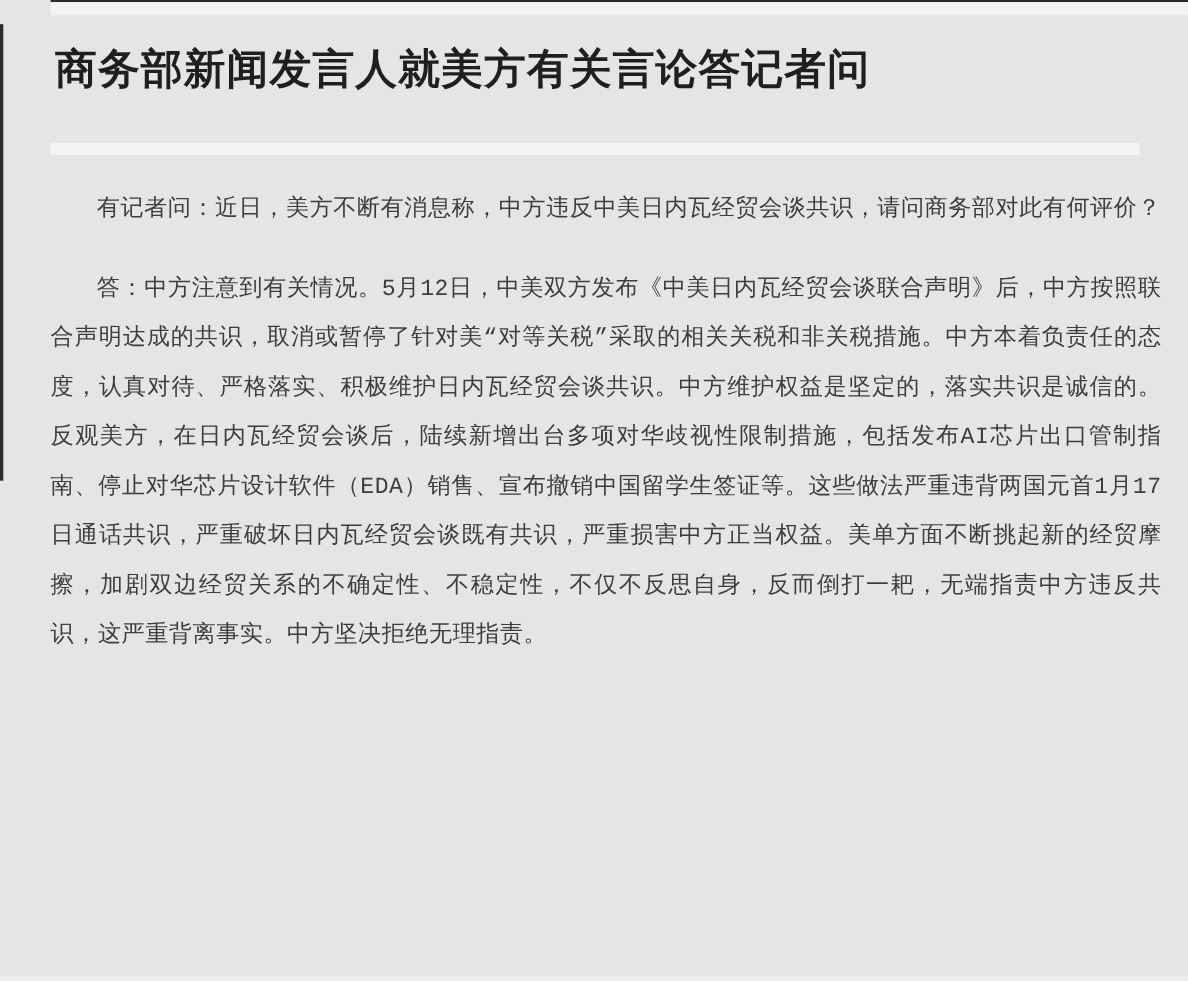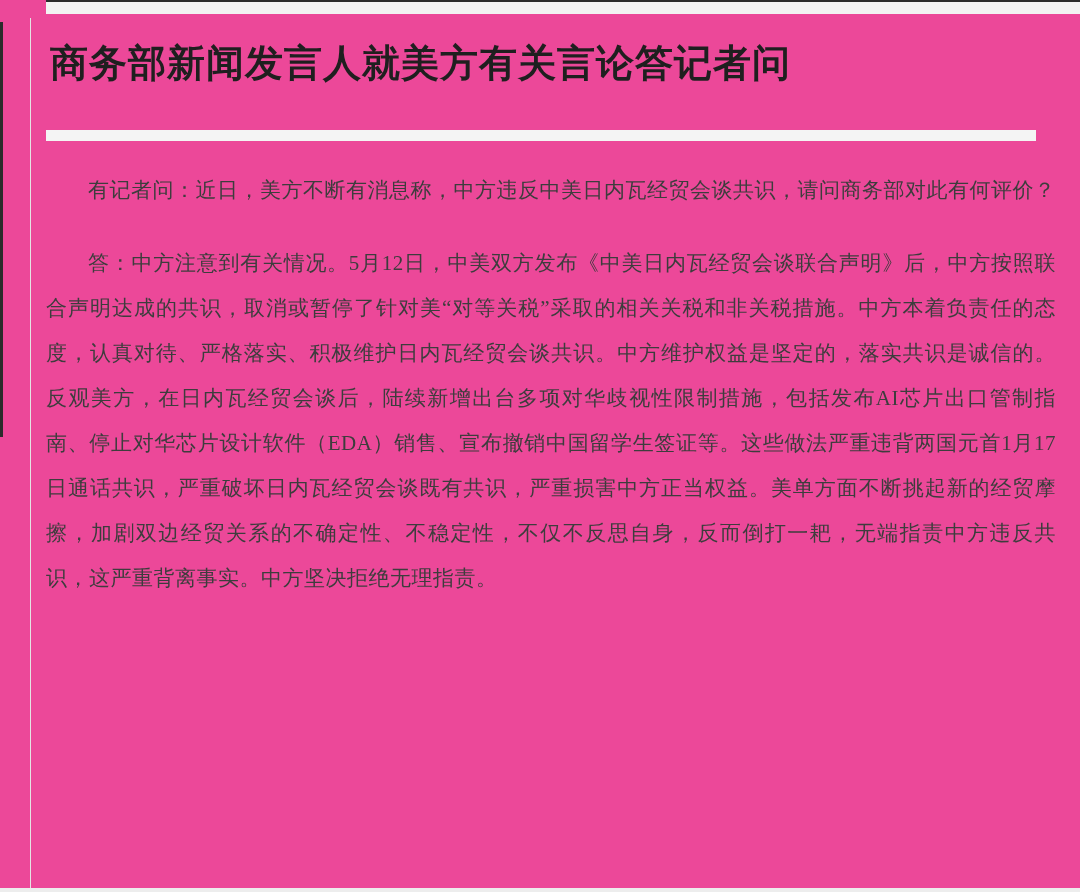--- a/index.html
+++ b/index.html
@@ -4,21 +4,21 @@
 <style>
   * { margin: 0; padding: 0; box-sizing: border-box; }
   html, body { background: #ffffff; }
   body {
     font-family: "Liberation Sans", "DejaVu Sans", sans-serif;
     width: 1080px; height: 892px; overflow: hidden;
   }
   .page {
     position: relative;
     width: 1080px; height: 892px;
-    background: #ec4899;
+    background: #e5e5e5;
   }
   
   .top-border-line {
     position: absolute; left: 46px; top: 0; right: 0; height: 2px;
     background: #2b2b2b;
   }
   .top-strip {
     position: absolute; left: 46px; top: 2px; right: 0; height: 12px;
     background: #f3f3f3;
   }
@@ -45,21 +45,21 @@
     color: #1f1f1f; letter-spacing: 1px;
     font-family: "Liberation Sans", "DejaVu Sans", sans-serif;
   }
   .article-body {
     position: absolute; left: 46px; top: 168px; width: 1010px;
   }
   .article-body p {
     font-size: 21px; line-height: 45px; color: #3d3d3d;
     text-indent: 2em; text-align: justify; margin-bottom: 28px;
     letter-spacing: 0.5px;
-    font-family: Liberation Serif, serif;
+    font-family: Liberation Mono, monospace;
   }
 </style>
 </head>
 <body>
 
 <div class="page">
 
   <div class="top-border-line"></div>
   <div class="top-strip"></div>
   <div class="left-border-line"></div>

